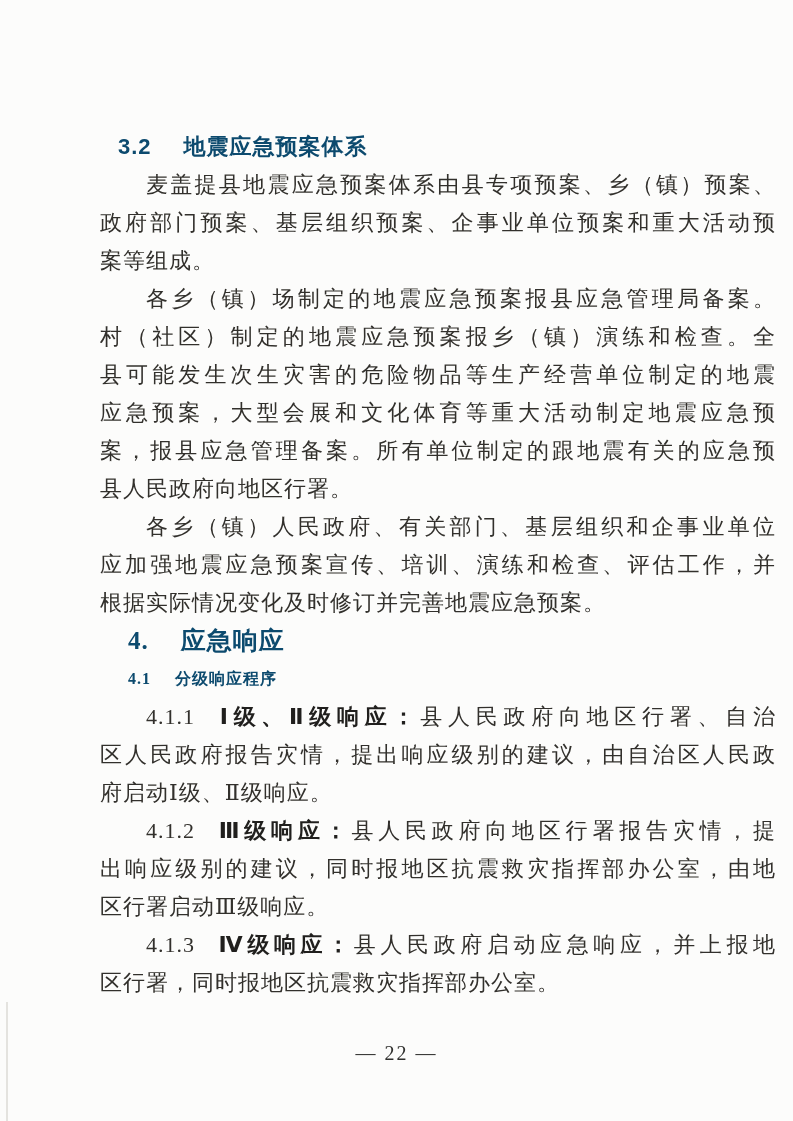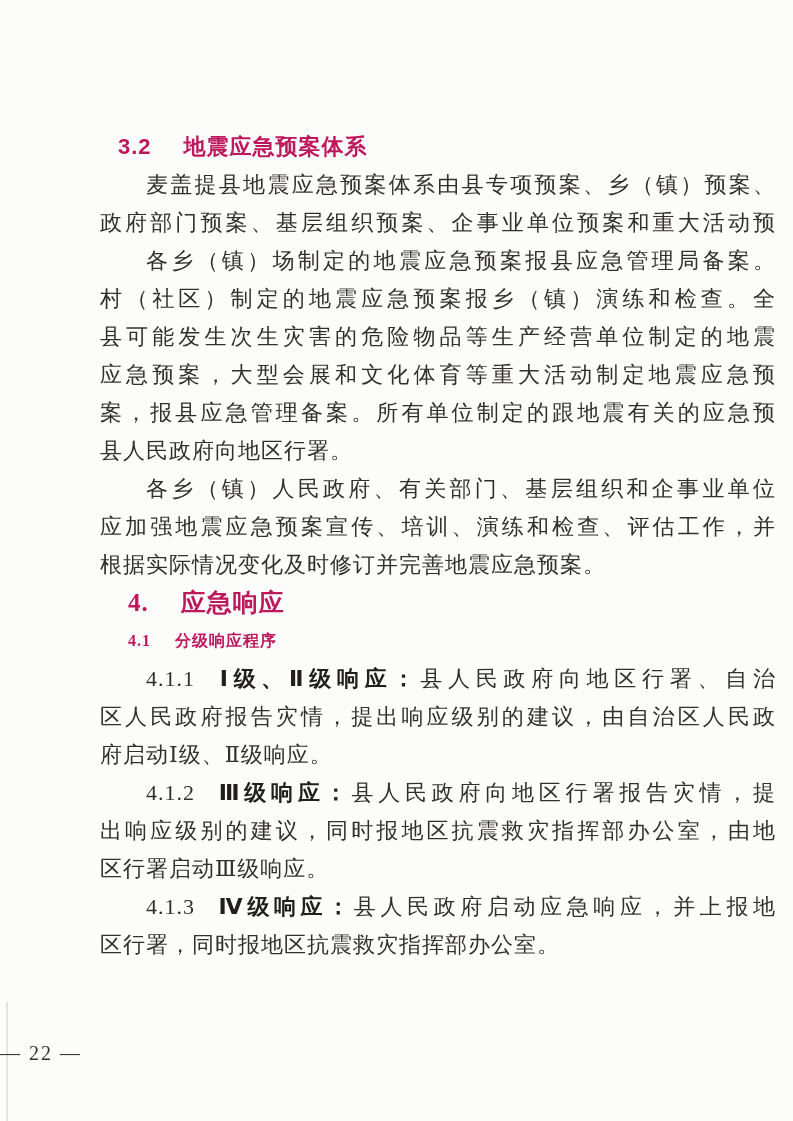--- a/index.html
+++ b/index.html
@@ -43,21 +43,21 @@
     text-align: justify;
     text-align-last: justify;
     text-justify: inter-character;
   }
   .ind {
     text-indent: 46px;
   }
   .heading {
     text-align: right;
     text-align-last: left;
-    color: #be185d;
+    color: #0c4a6e;
     font-weight: 700;
   }
   .h32 {
     font-family: "Liberation Sans", "DejaVu Sans", sans-serif;
     font-size: 22px;
     padding-left: 18px;
   }
   .h4 {
     font-family: Liberation Serif, serif;
     font-size: 25px;
@@ -77,21 +77,21 @@
     color: #201f1d;
     margin-top: 44px;
   }
   .footer {
     position: absolute;
     left: 0;
     right: 0;
     top: 1038px;
     height: 30px;
     line-height: 30px;
-    text-align: left;
+    text-align: center;
     font-size: 20px;
     letter-spacing: 2px;
     color: #2f2f2d;
     font-family: "Liberation Serif", "DejaVu Serif", serif;
   }
 </style>
 </head>
 <body>
 
 <div class="page">
@@ -99,20 +99,21 @@
   <div class="scan-edge"></div>
 
   <main class="content">
 
     <div class="line heading h32">
       <span>3.2</span><span class="hgap"></span><span>地震应急预案体系</span>
     </div>
 
     <div class="line ind just">麦盖提县地震应急预案体系由县专项预案、乡（镇）预案、</div>
     <div class="line just">政府部门预案、基层组织预案、企事业单位预案和重大活动预</div>
+    <div class="line">案等组成。</div>
 
     <div class="line ind just">各乡（镇）场制定的地震应急预案报县应急管理局备案。</div>
     <div class="line just">村（社区）制定的地震应急预案报乡（镇）演练和检查。全</div>
     <div class="line just">县可能发生次生灾害的危险物品等生产经营单位制定的地震</div>
     <div class="line just">应急预案，大型会展和文化体育等重大活动制定地震应急预</div>
     <div class="line just">案，报县应急管理备案。所有单位制定的跟地震有关的应急预</div>
     <div class="line">县人民政府向地区行署。</div>
 
     <div class="line ind just">各乡（镇）人民政府、有关部门、基层组织和企事业单位</div>
     <div class="line just">应加强地震应急预案宣传、培训、演练和检查、评估工作，并</div>

